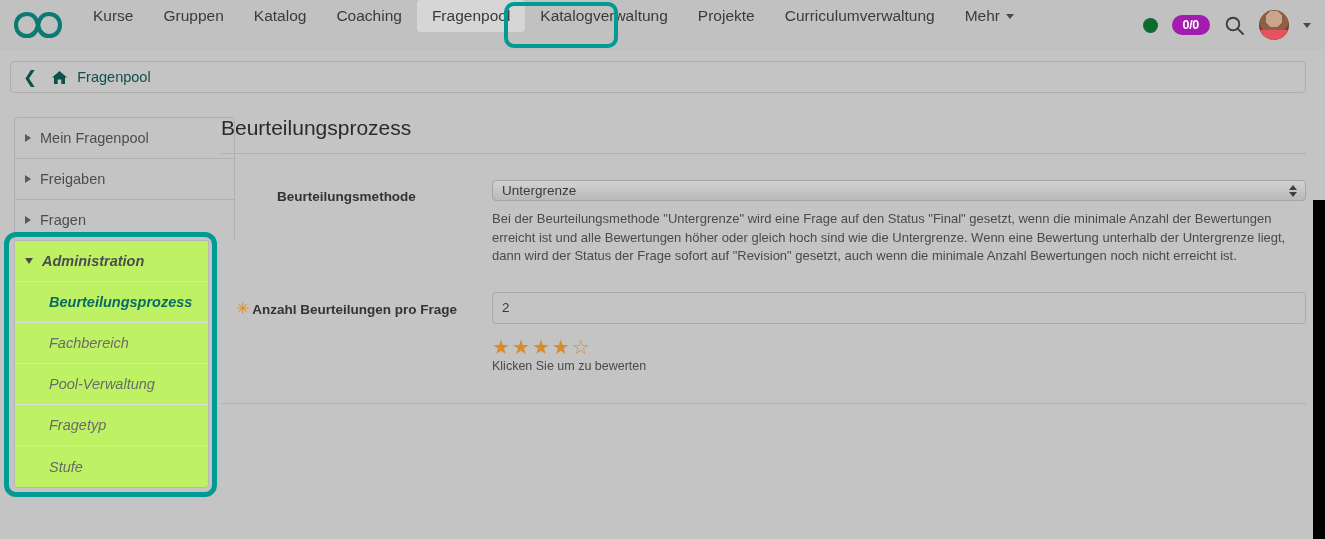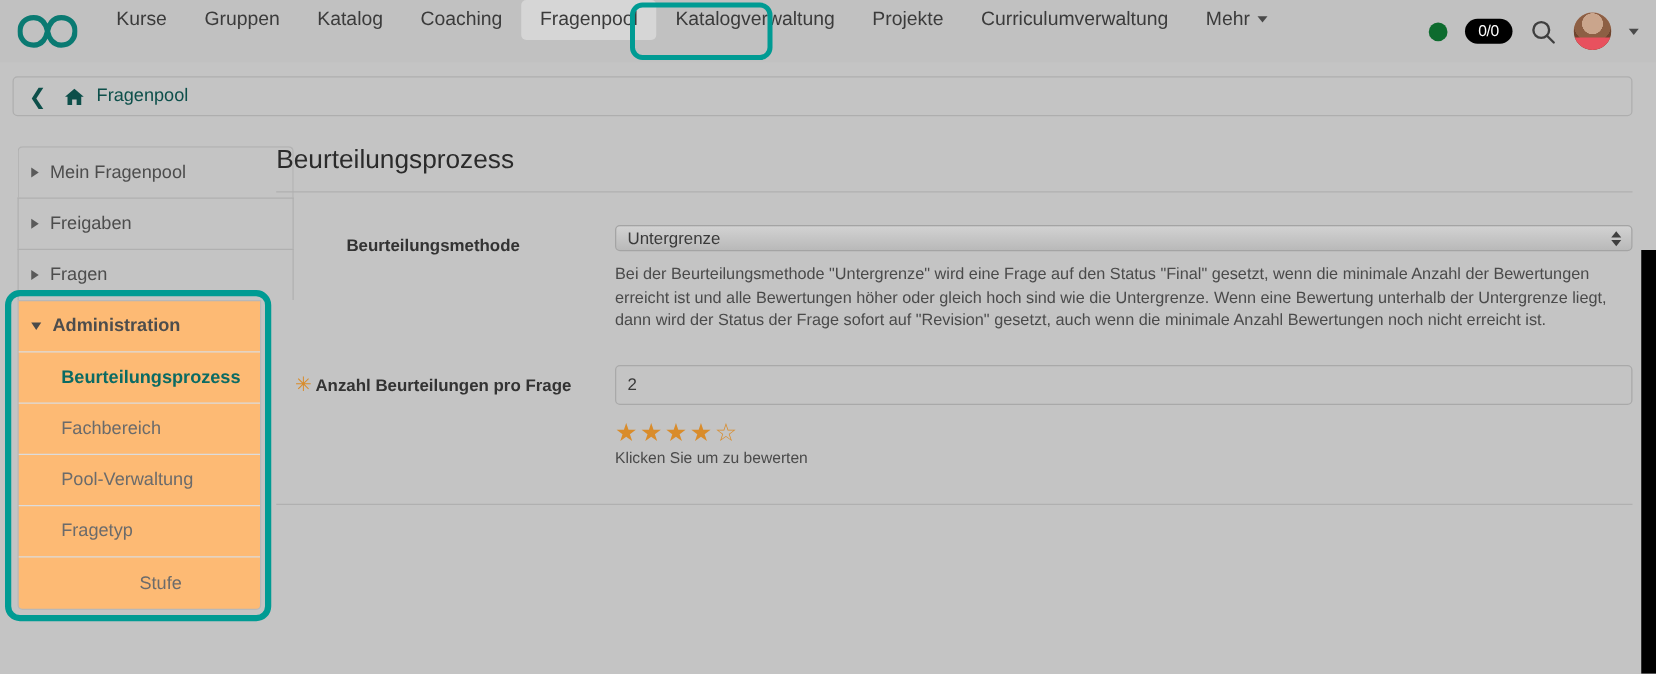--- a/index.html
+++ b/index.html
@@ -68,24 +68,24 @@
     display: flex; align-items: center;
     gap: 14px;
     padding-right: 14px;
   }
   #status-dot {
     width: 15px; height: 15px;
     border-radius: 50%;
     background: #0d6b2e;
   }
   #count-badge {
-    background: #000000;
+    background: #a21caf;
     color: #ffffff;
     font-size: 12.5px;
-    font-weight: normal;
+    font-weight: bold;
     border-radius: 11px;
     padding: 3px 11px;
     line-height: 14px;
     letter-spacing: -0.3px;
   }
   #search-icon-btn { cursor: pointer; display:flex; }
   #avatar {
     width: 30px; height: 30px;
     border-radius: 50%;
     overflow: hidden;
@@ -161,44 +161,45 @@
     display: inline-block;
     border-left: 4.5px solid transparent;
     border-right: 4.5px solid transparent;
     border-top: 6px solid #4a4a4a;
     margin-right: 9px;
   }
   
   #admin-group {
     position: absolute; left: 14px; top: 240px;
     width: 195px;
-    background: #fdba74;
+    background: #bef264;
     border: 1px solid #b8b8b8;
     border-radius: 0 0 4px 4px;
+    font-style: italic;
   }
   #admin-header {
     height: 41px;
     display: flex; align-items: center;
     padding-left: 10px;
     font-size: 14.5px;
     font-weight: bold;
     color: #4d4d4d;
     border-bottom: 1px solid #dcdcdc;
     cursor: pointer;
   }
   .sub-item {
     height: 41px;
     display: flex; align-items: center;
     padding-left: 34px;
     font-size: 14.5px;
     color: #6b6b6b;
     border-bottom: 1px solid #dcdcdc;
     cursor: pointer;
   }
-  .sub-item:last-child { border-bottom: none; justify-content: center; }
+  .sub-item:last-child { border-bottom: none; }
   .sub-item.current {
     color: #0b6b63;
     font-weight: bold;
   }
   
   #admin-ring {
     position: absolute;
     left: 4px; top: 232px;
     width: 213px; height: 265px;
     border: 5px solid #009b93;

